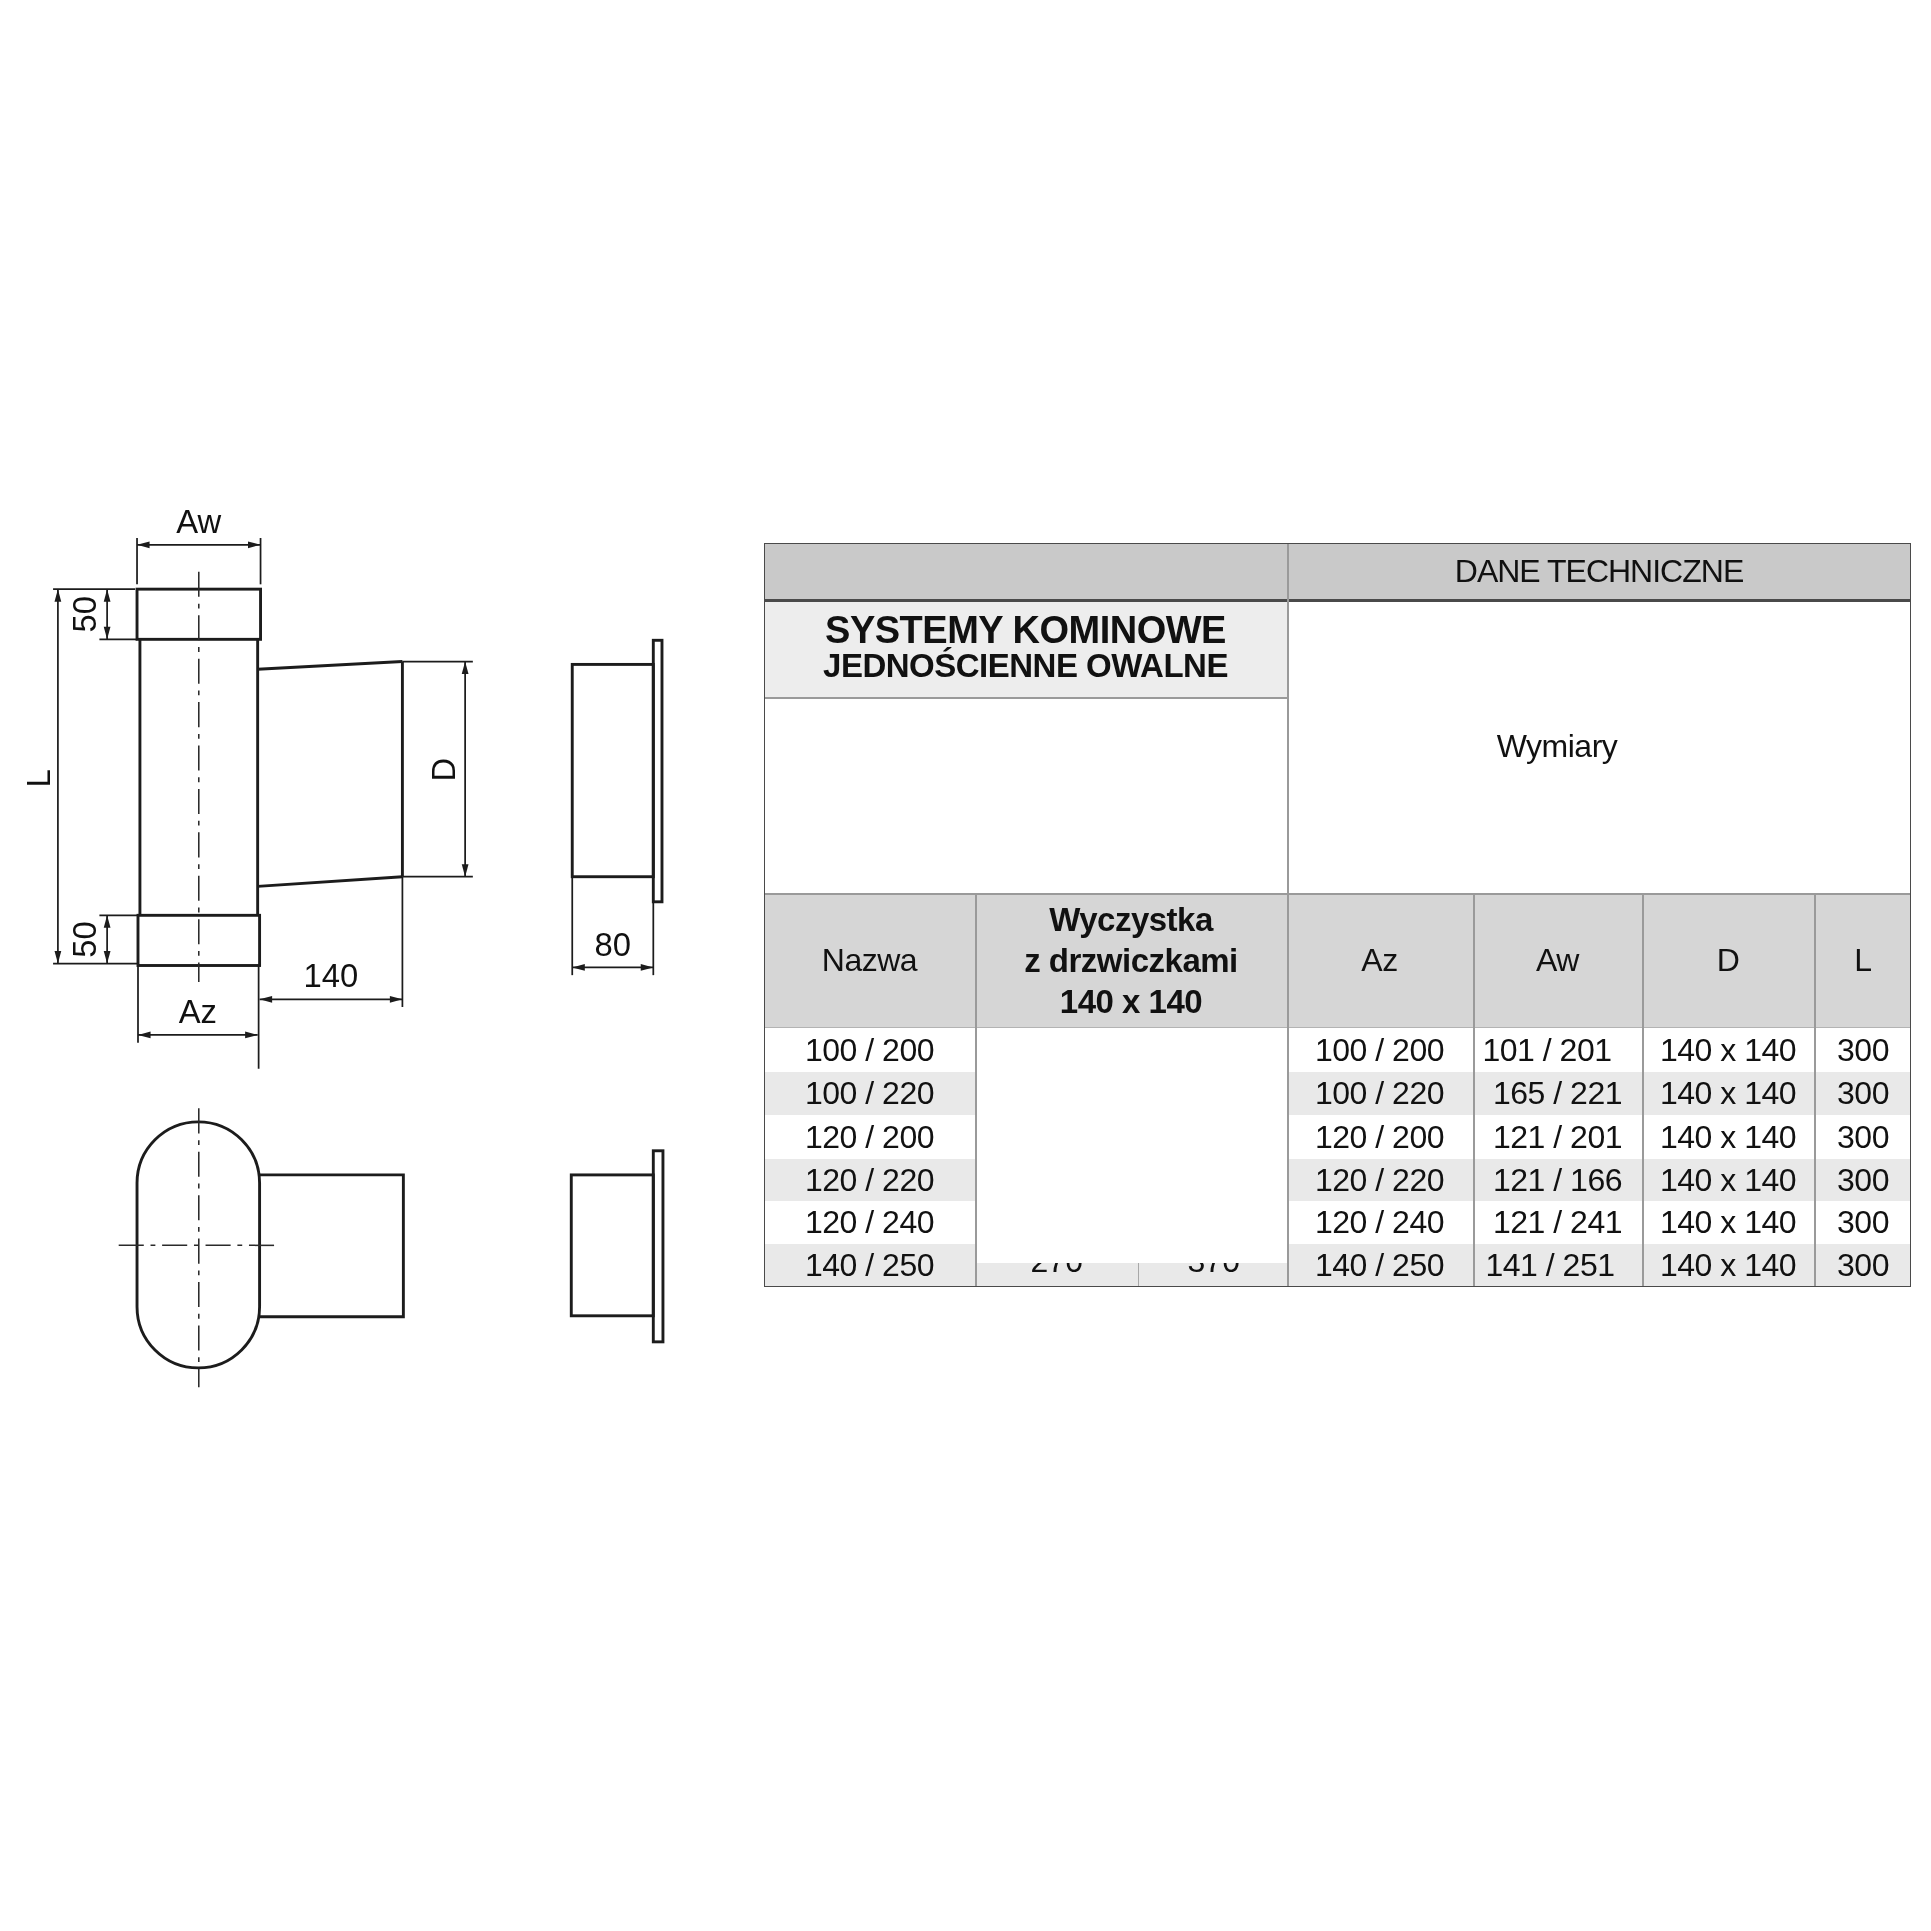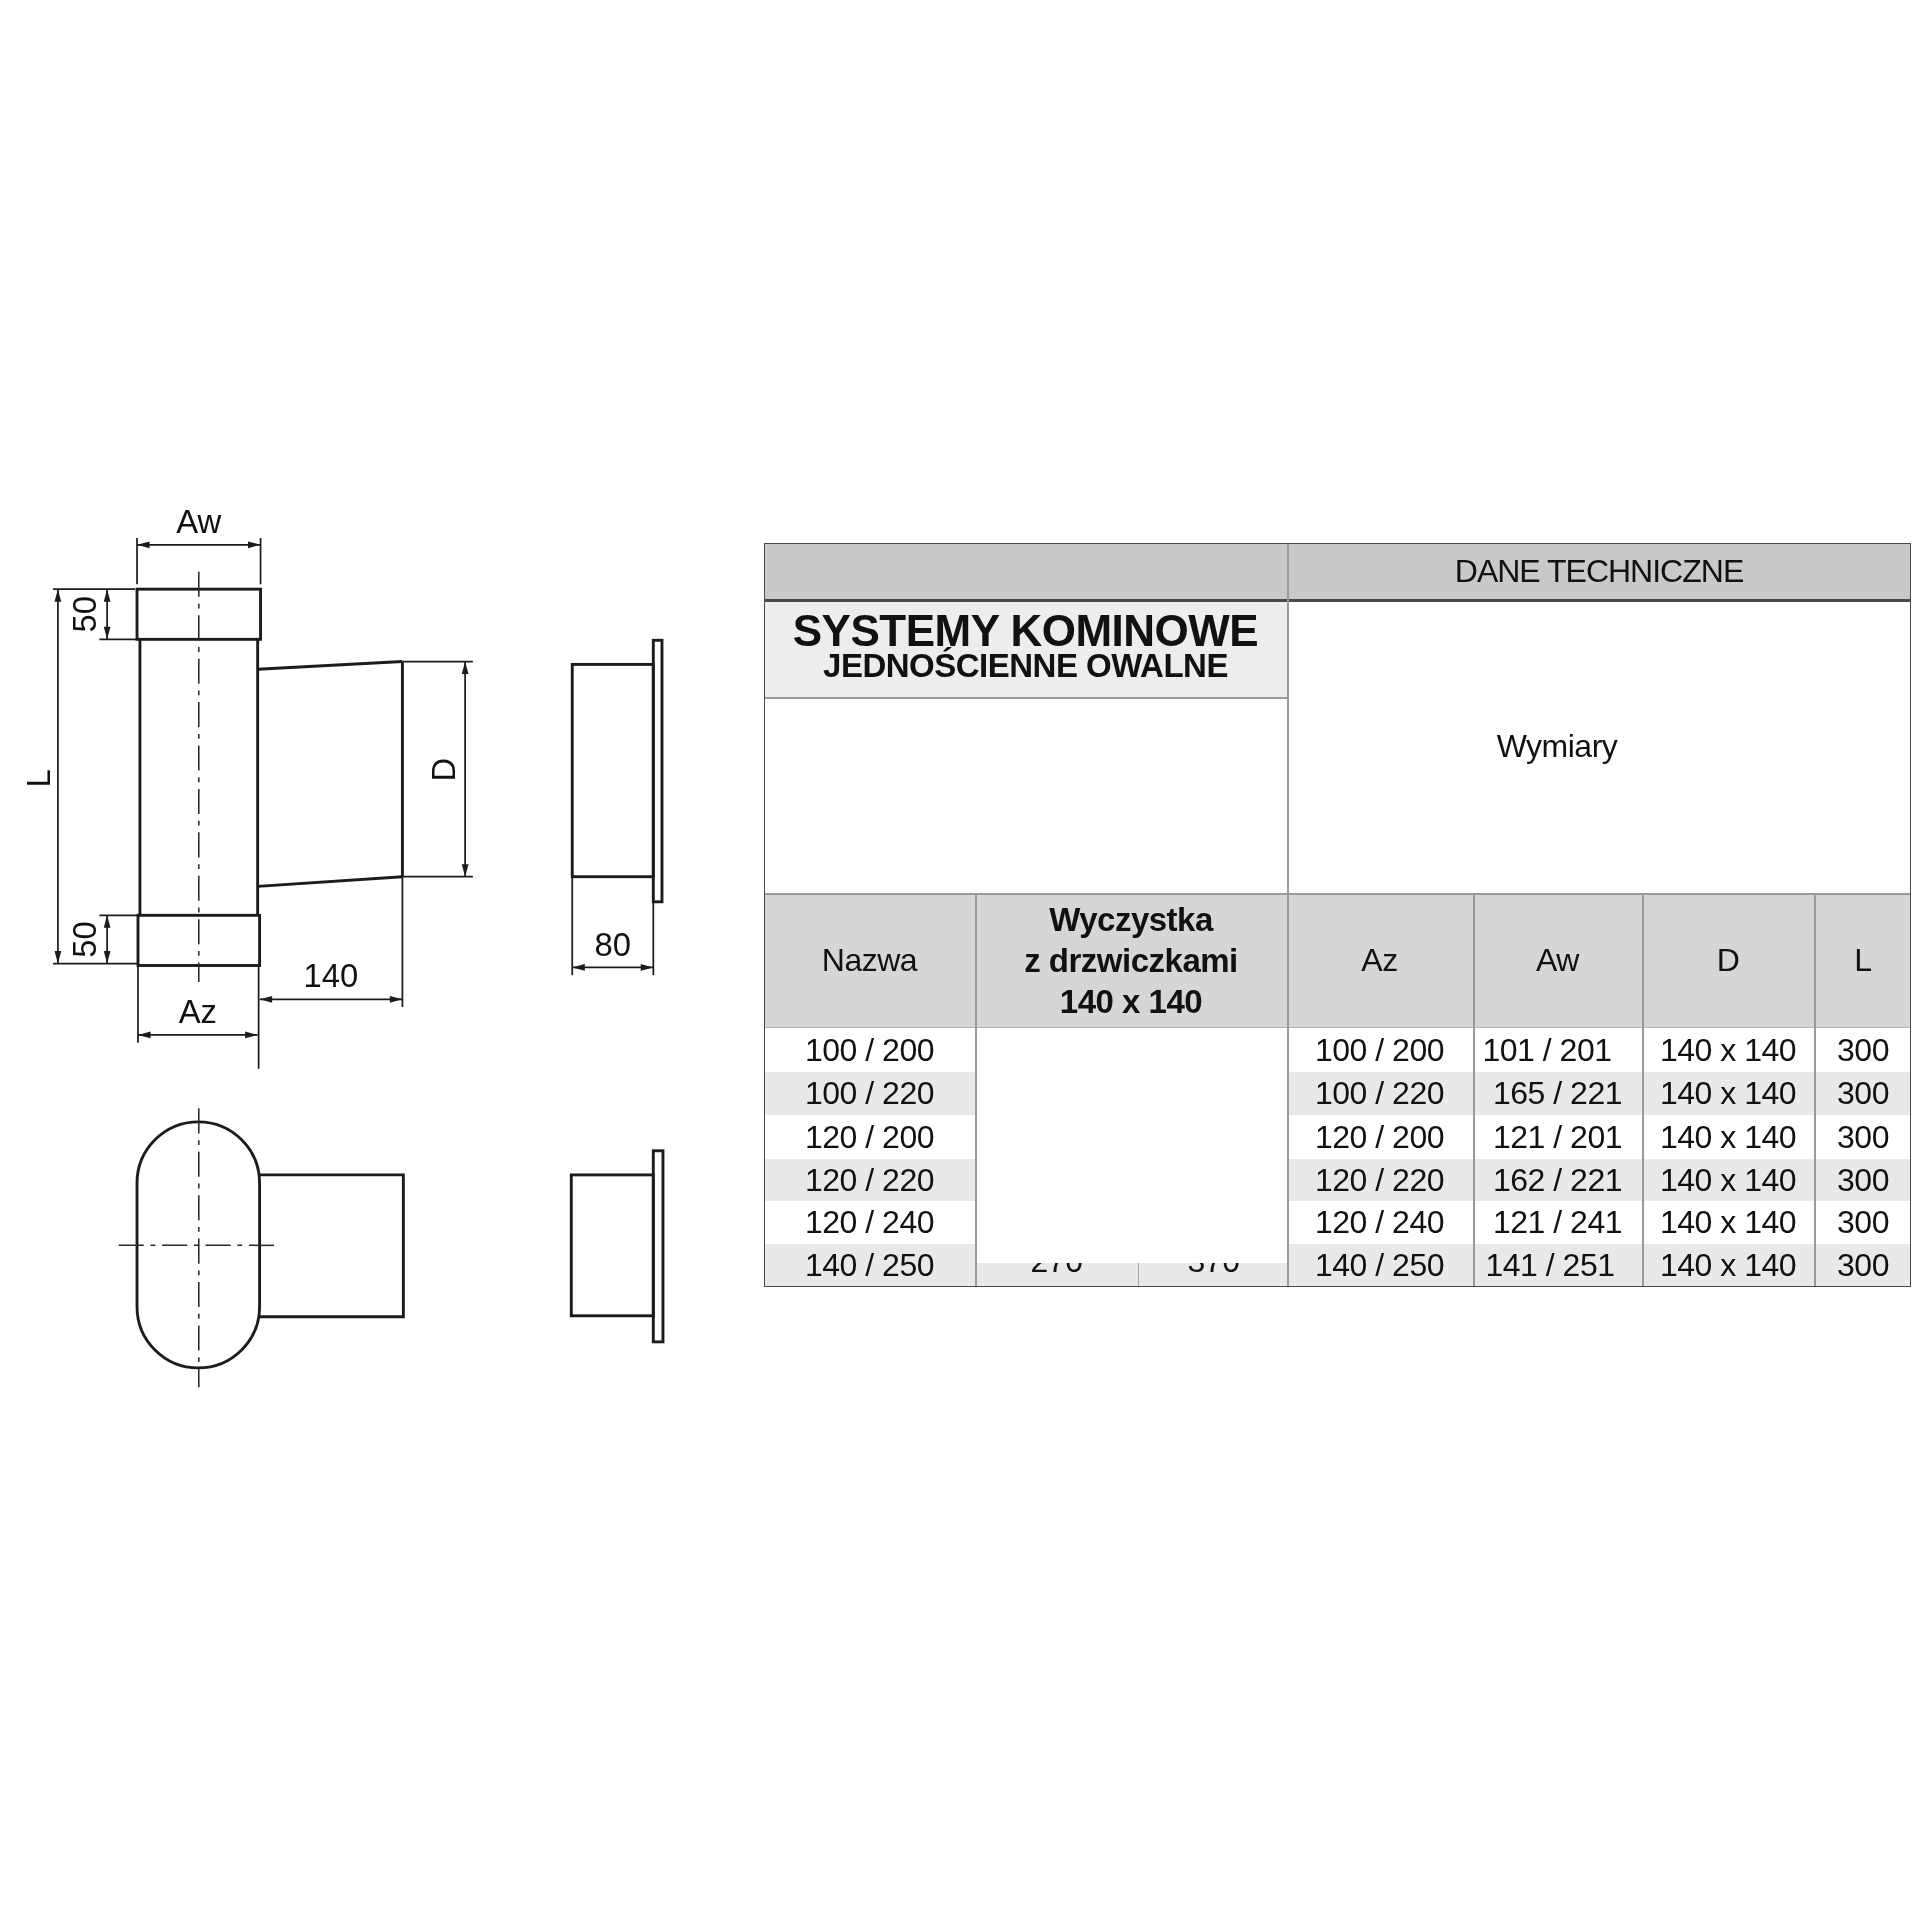--- a/index.html
+++ b/index.html
@@ -132,21 +132,21 @@
     <div class="tline" style="left:0;top:350px;width:1147px;height:1.9px"></div>
     <div class="tline" style="left:0;top:484px;width:1147px;height:1px;background:#b3b3b3"></div>
     <div class="tline" style="left:523px;top:0;width:1.9px;height:744px"></div>
     <div class="tline" style="left:211px;top:350px;width:1.9px;height:394px"></div>
     <div class="tline" style="left:709px;top:350px;width:1.9px;height:394px"></div>
     <div class="tline" style="left:878px;top:350px;width:1.9px;height:394px"></div>
     <div class="tline" style="left:1050px;top:350px;width:1.9px;height:394px"></div>
 
     <div class="cell hdr" style="left:523px;top:0;width:624px;height:56px;letter-spacing:-1px">DANE TECHNICZNE</div>
     <div class="abs" style="left:0;top:56px;width:523px;height:98px;display:flex;flex-direction:column;align-items:center;justify-content:center">
-      <div class="bold" style="font-size:44px;line-height:35px;letter-spacing:-0.5px">SYSTEMY KOMINOWE</div>
+      <div class="bold" style="font-size:38px;line-height:35px;letter-spacing:-0.5px">SYSTEMY KOMINOWE</div>
       <div class="bold" style="font-size:33px;line-height:35px;letter-spacing:-0.5px">JEDNOŚCIENNE OWALNE</div>
     </div>
     <div class="cell hdr" style="left:523px;top:56px;width:540px;height:294px">Wymiary</div>
 
     <div class="cell hdr" style="left:0;top:350px;width:211px;height:134px">Nazwa</div>
     <div class="abs" style="left:211px;top:350px;width:312px;height:134px;display:flex;flex-direction:column;align-items:center;justify-content:center">
       <div class="bold" style="font-size:33px;line-height:41px;letter-spacing:-0.5px">Wyczystka</div>
       <div class="bold" style="font-size:33px;line-height:41px;letter-spacing:-0.5px">z drzwiczkami</div>
       <div class="bold" style="font-size:33px;line-height:41px;letter-spacing:-0.5px">140 x 140</div>
     </div>
@@ -168,21 +168,21 @@
     <div class="cell val" style="left:1050px;top:529px;width:98px;height:43px">300</div>
 
     <div class="cell val" style="left:0;top:573px;width:211px;height:43px">120 / 200</div>
     <div class="cell val" style="left:523px;top:573px;width:185px;height:43px">120 / 200</div>
     <div class="cell val" style="left:709px;top:573px;width:169px;height:43px">121 / 201</div>
     <div class="cell val" style="left:878px;top:573px;width:172px;height:43px">140 x 140</div>
     <div class="cell val" style="left:1050px;top:573px;width:98px;height:43px">300</div>
 
     <div class="cell val" style="left:0;top:616px;width:211px;height:42px">120 / 220</div>
     <div class="cell val" style="left:523px;top:616px;width:185px;height:42px">120 / 220</div>
-    <div class="cell val" style="left:709px;top:616px;width:169px;height:42px">162 / 221</div>
+    <div class="cell val" style="left:709px;top:616px;width:169px;height:42px">121 / 166</div>
     <div class="cell val" style="left:878px;top:616px;width:172px;height:42px">140 x 140</div>
     <div class="cell val" style="left:1050px;top:616px;width:98px;height:42px">300</div>
 
     <div class="cell val" style="left:0;top:658px;width:211px;height:43px">120 / 240</div>
     <div class="cell val" style="left:523px;top:658px;width:185px;height:43px">120 / 240</div>
     <div class="cell val" style="left:709px;top:658px;width:169px;height:43px">121 / 241</div>
     <div class="cell val" style="left:878px;top:658px;width:172px;height:43px">140 x 140</div>
     <div class="cell val" style="left:1050px;top:658px;width:98px;height:43px">300</div>
 
     <div class="cell val" style="left:0;top:701px;width:211px;height:43px">140 / 250</div>

